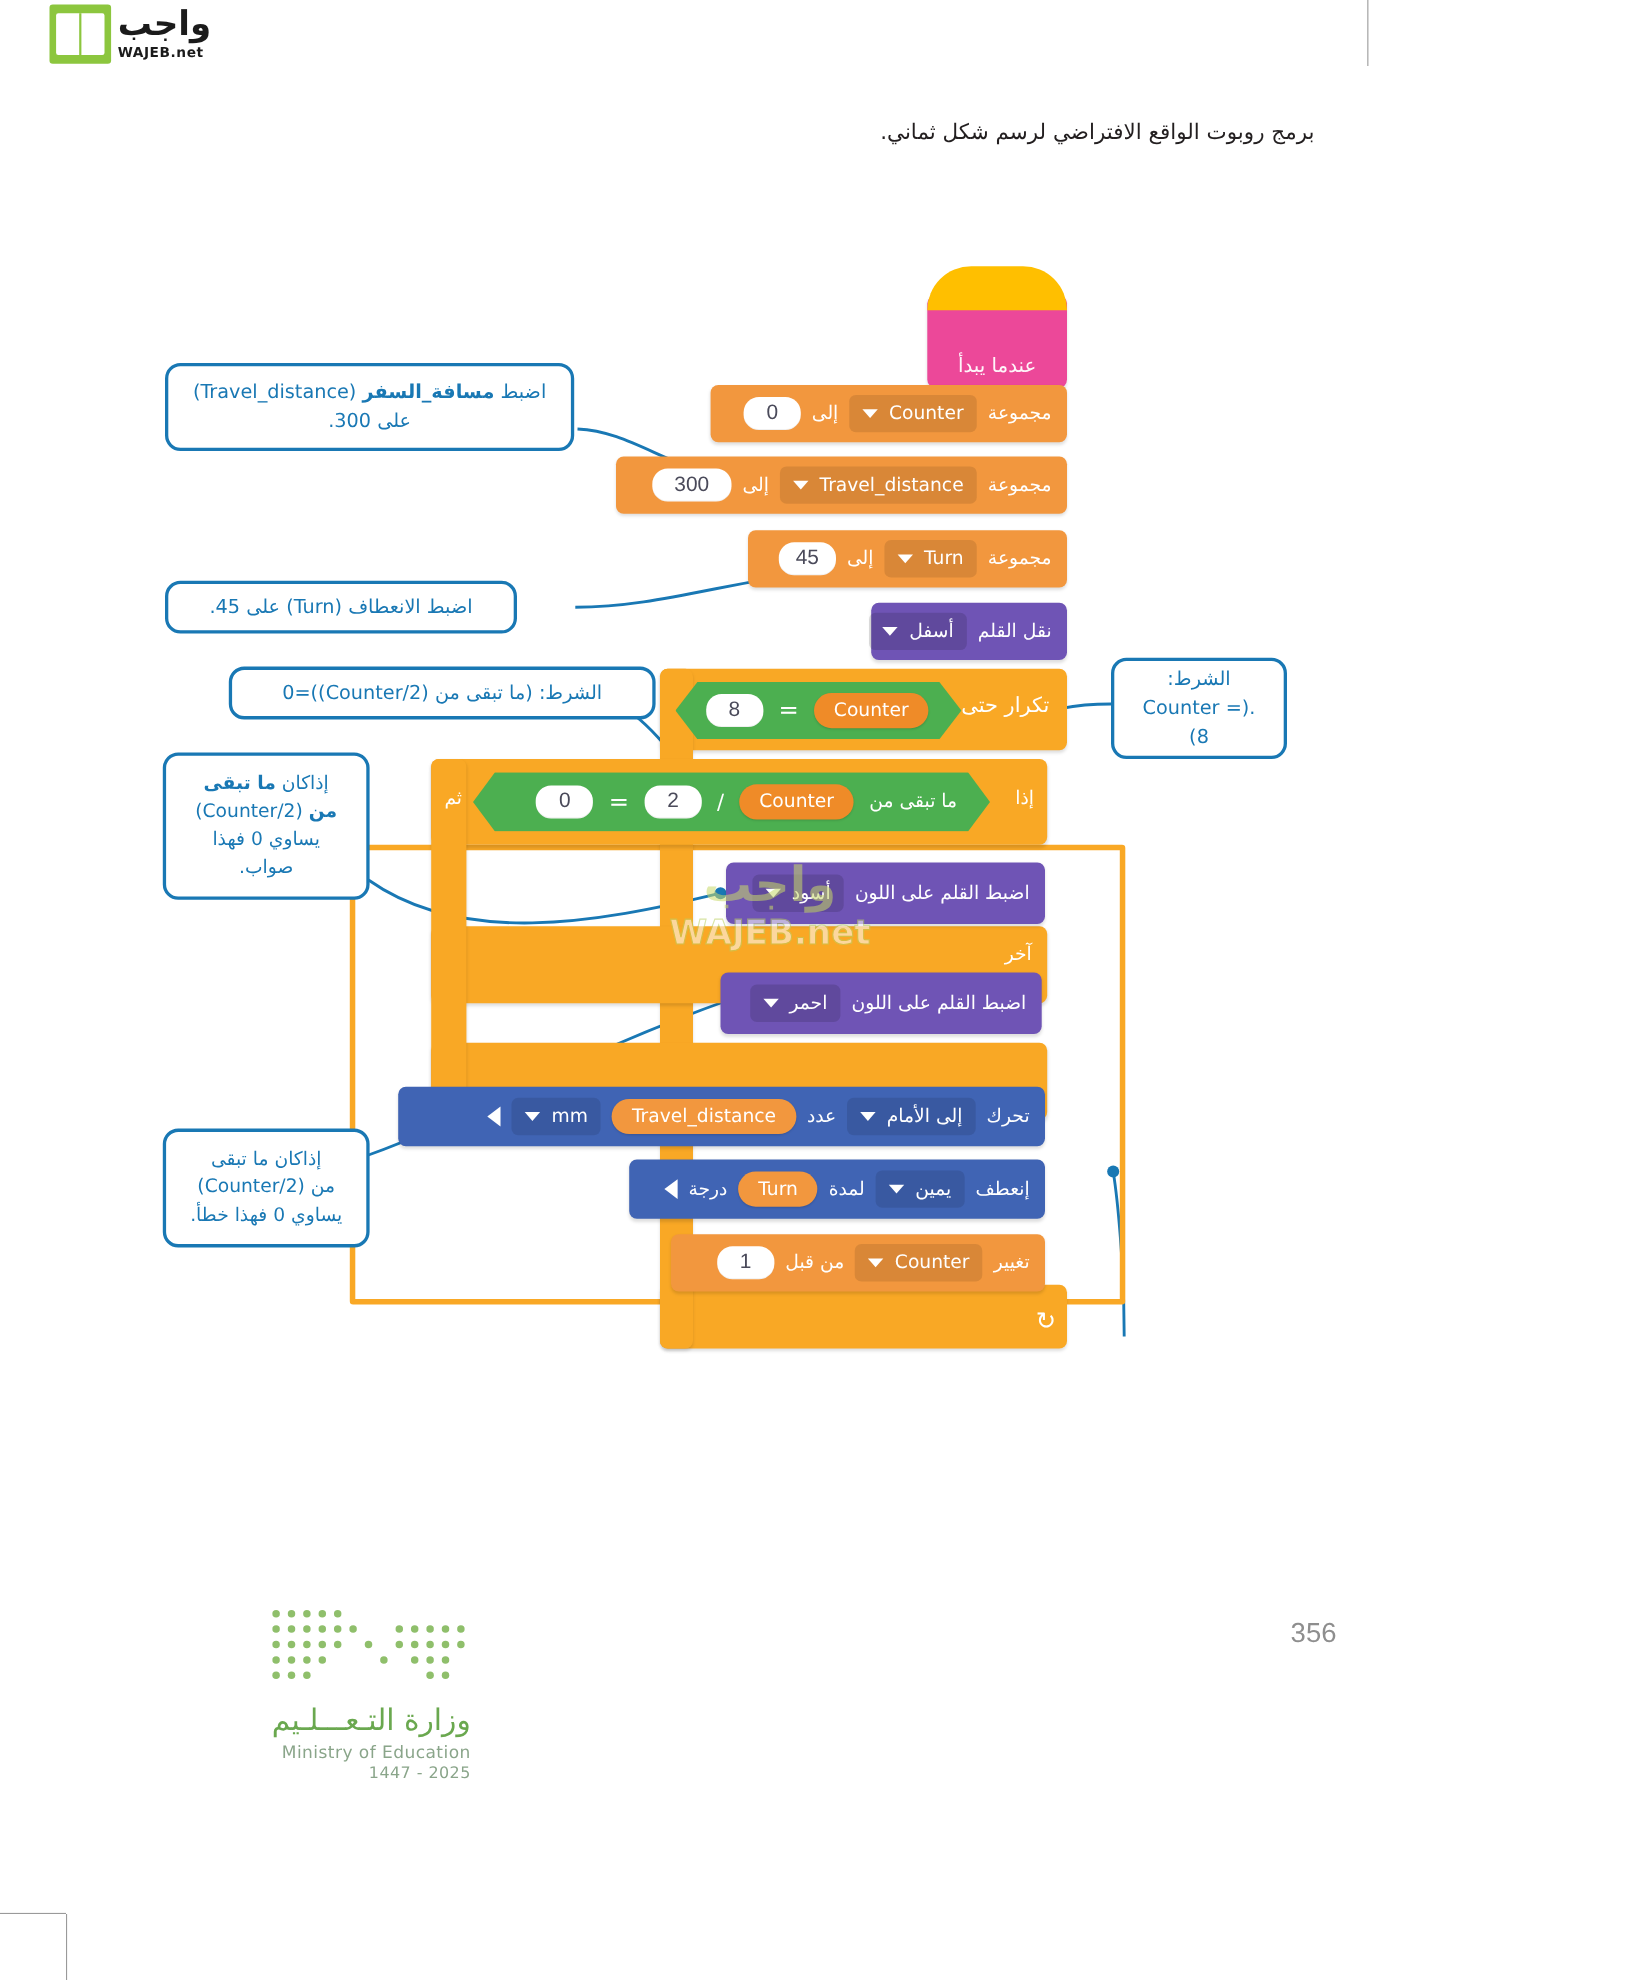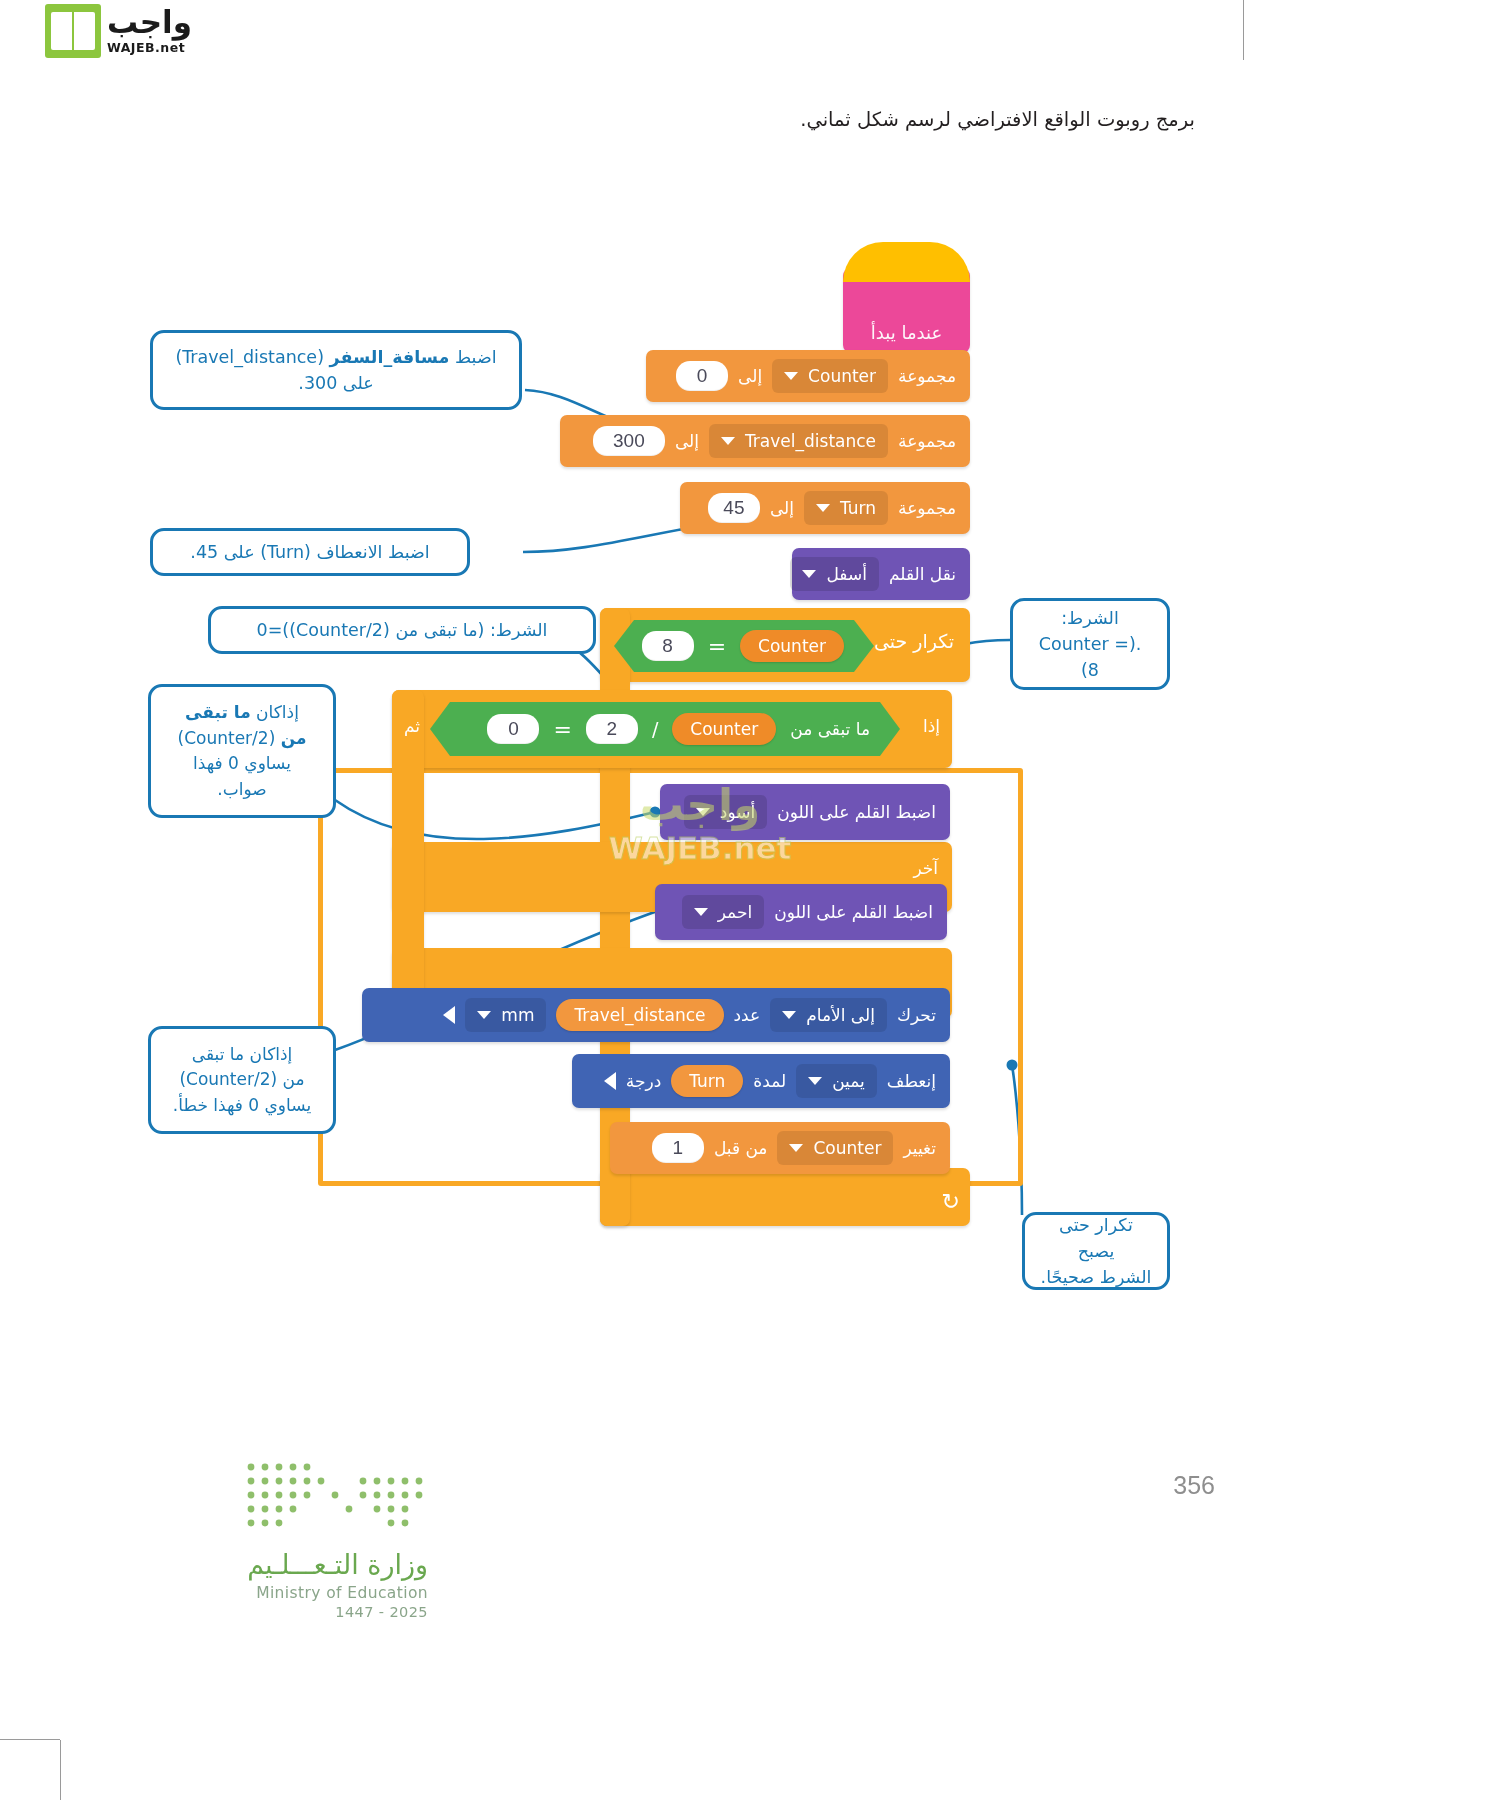--- a/index.html
+++ b/index.html
@@ -382,26 +382,20 @@
     </div>
   </div>
 
   <div class="callout" style="left:1010px;top:598px;width:160px;height:92px;">
     <div>
       <div>الشرط:</div>
       <div>.(Counter = 8)</div>
     </div>
   </div>
 
-  <div class="callout" style="left:1022px;top:1212px;width:148px;height:78px;">
-    <div>
-      <div>تكرار حتى يصبح</div>
-      <div>الشرط صحيحًا.</div>
-    </div>
-  </div>
 
   <div class="footer">
     <svg class="moe-dots" viewBox="0 0 185 74">
       <g fill="#8fbf6b">
         <circle cx="8" cy="8" r="3.4"></circle>
           <circle cx="22" cy="8" r="3.4"></circle>
           <circle cx="36" cy="8" r="3.4"></circle>
         <circle cx="50" cy="8" r="3.4"></circle>
           <circle cx="64" cy="8" r="3.4"></circle>
         <circle cx="8" cy="22" r="3.4"></circle>

